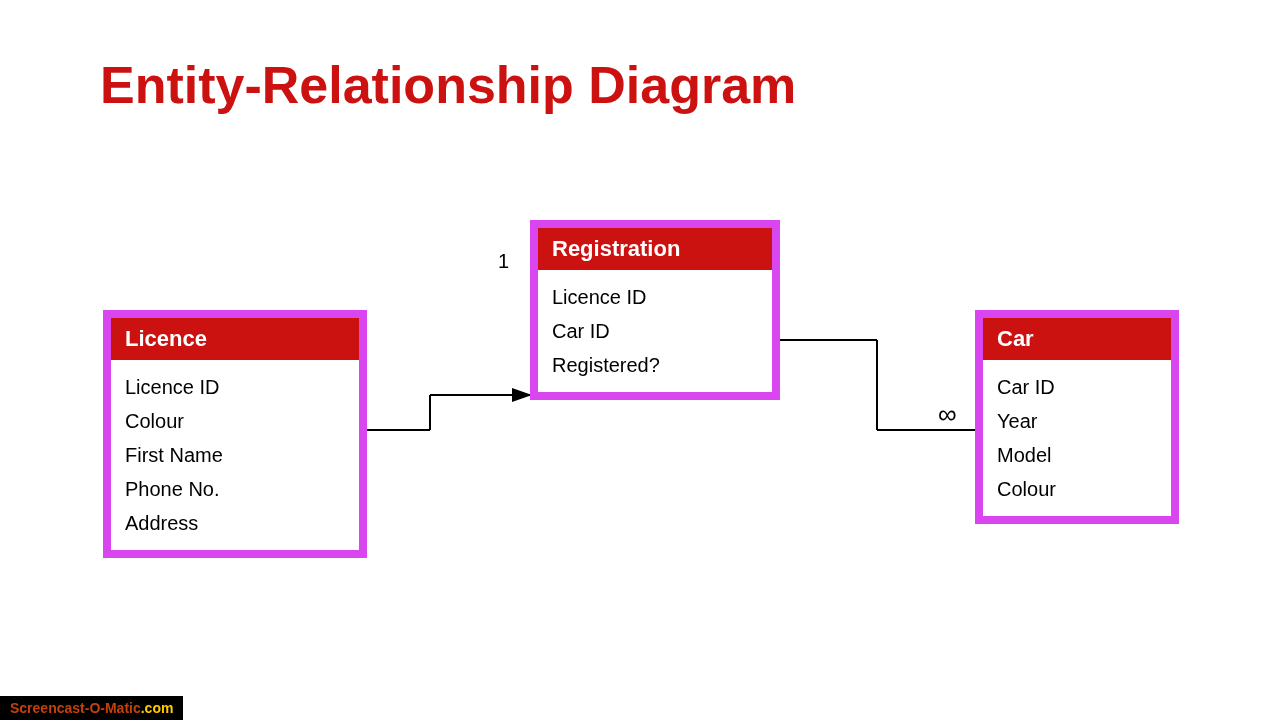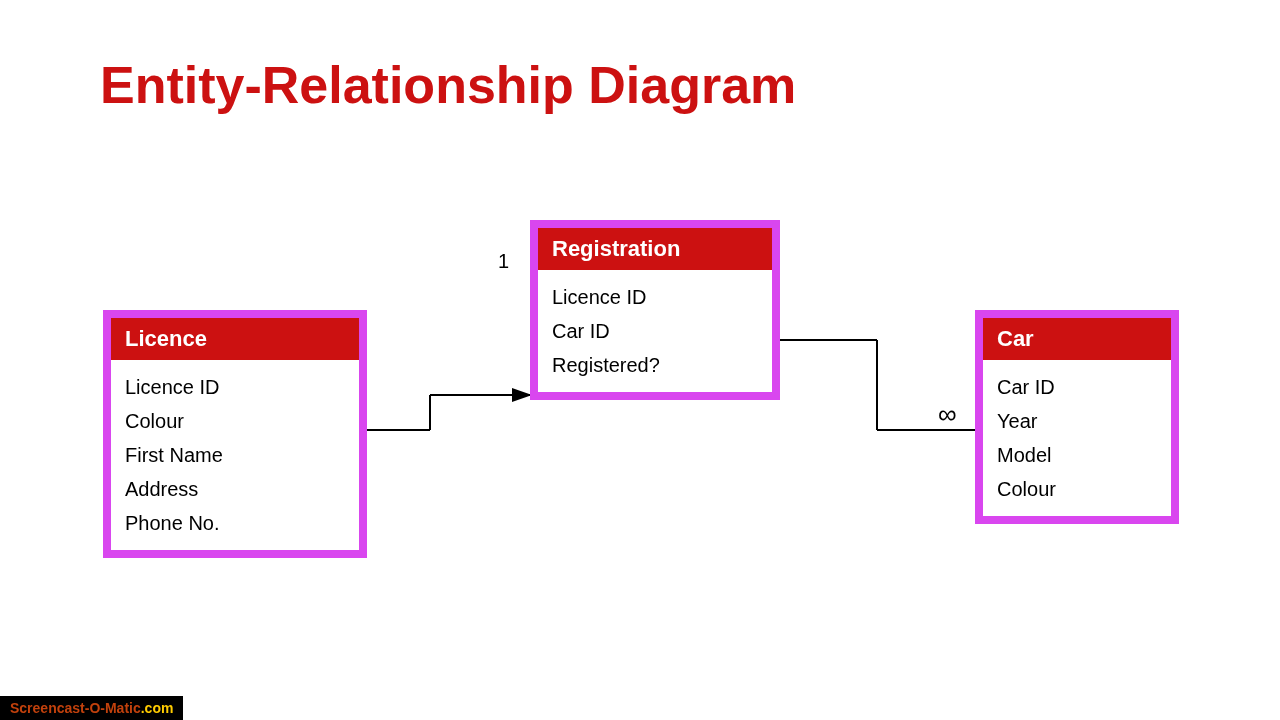--- a/index.html
+++ b/index.html
@@ -118,22 +118,22 @@
 </svg>
 
 <h1 class="page-title">Entity-Relationship Diagram</h1>
 
 <div class="entity-box licence-box">
   <div class="entity-header">Licence</div>
   <div class="entity-body">
     <div>Licence ID</div>
     <div>Colour</div>
     <div>First Name</div>
+    <div>Phone No.</div>
     <div>Address</div>
-    <div>Phone No.</div>
   </div>
 </div>
 
 <div class="entity-box registration-box">
   <div class="entity-header">Registration</div>
   <div class="entity-body">
     <div>Licence ID</div>
     <div>Car ID</div>
     <div>Registered?</div>
   </div>

